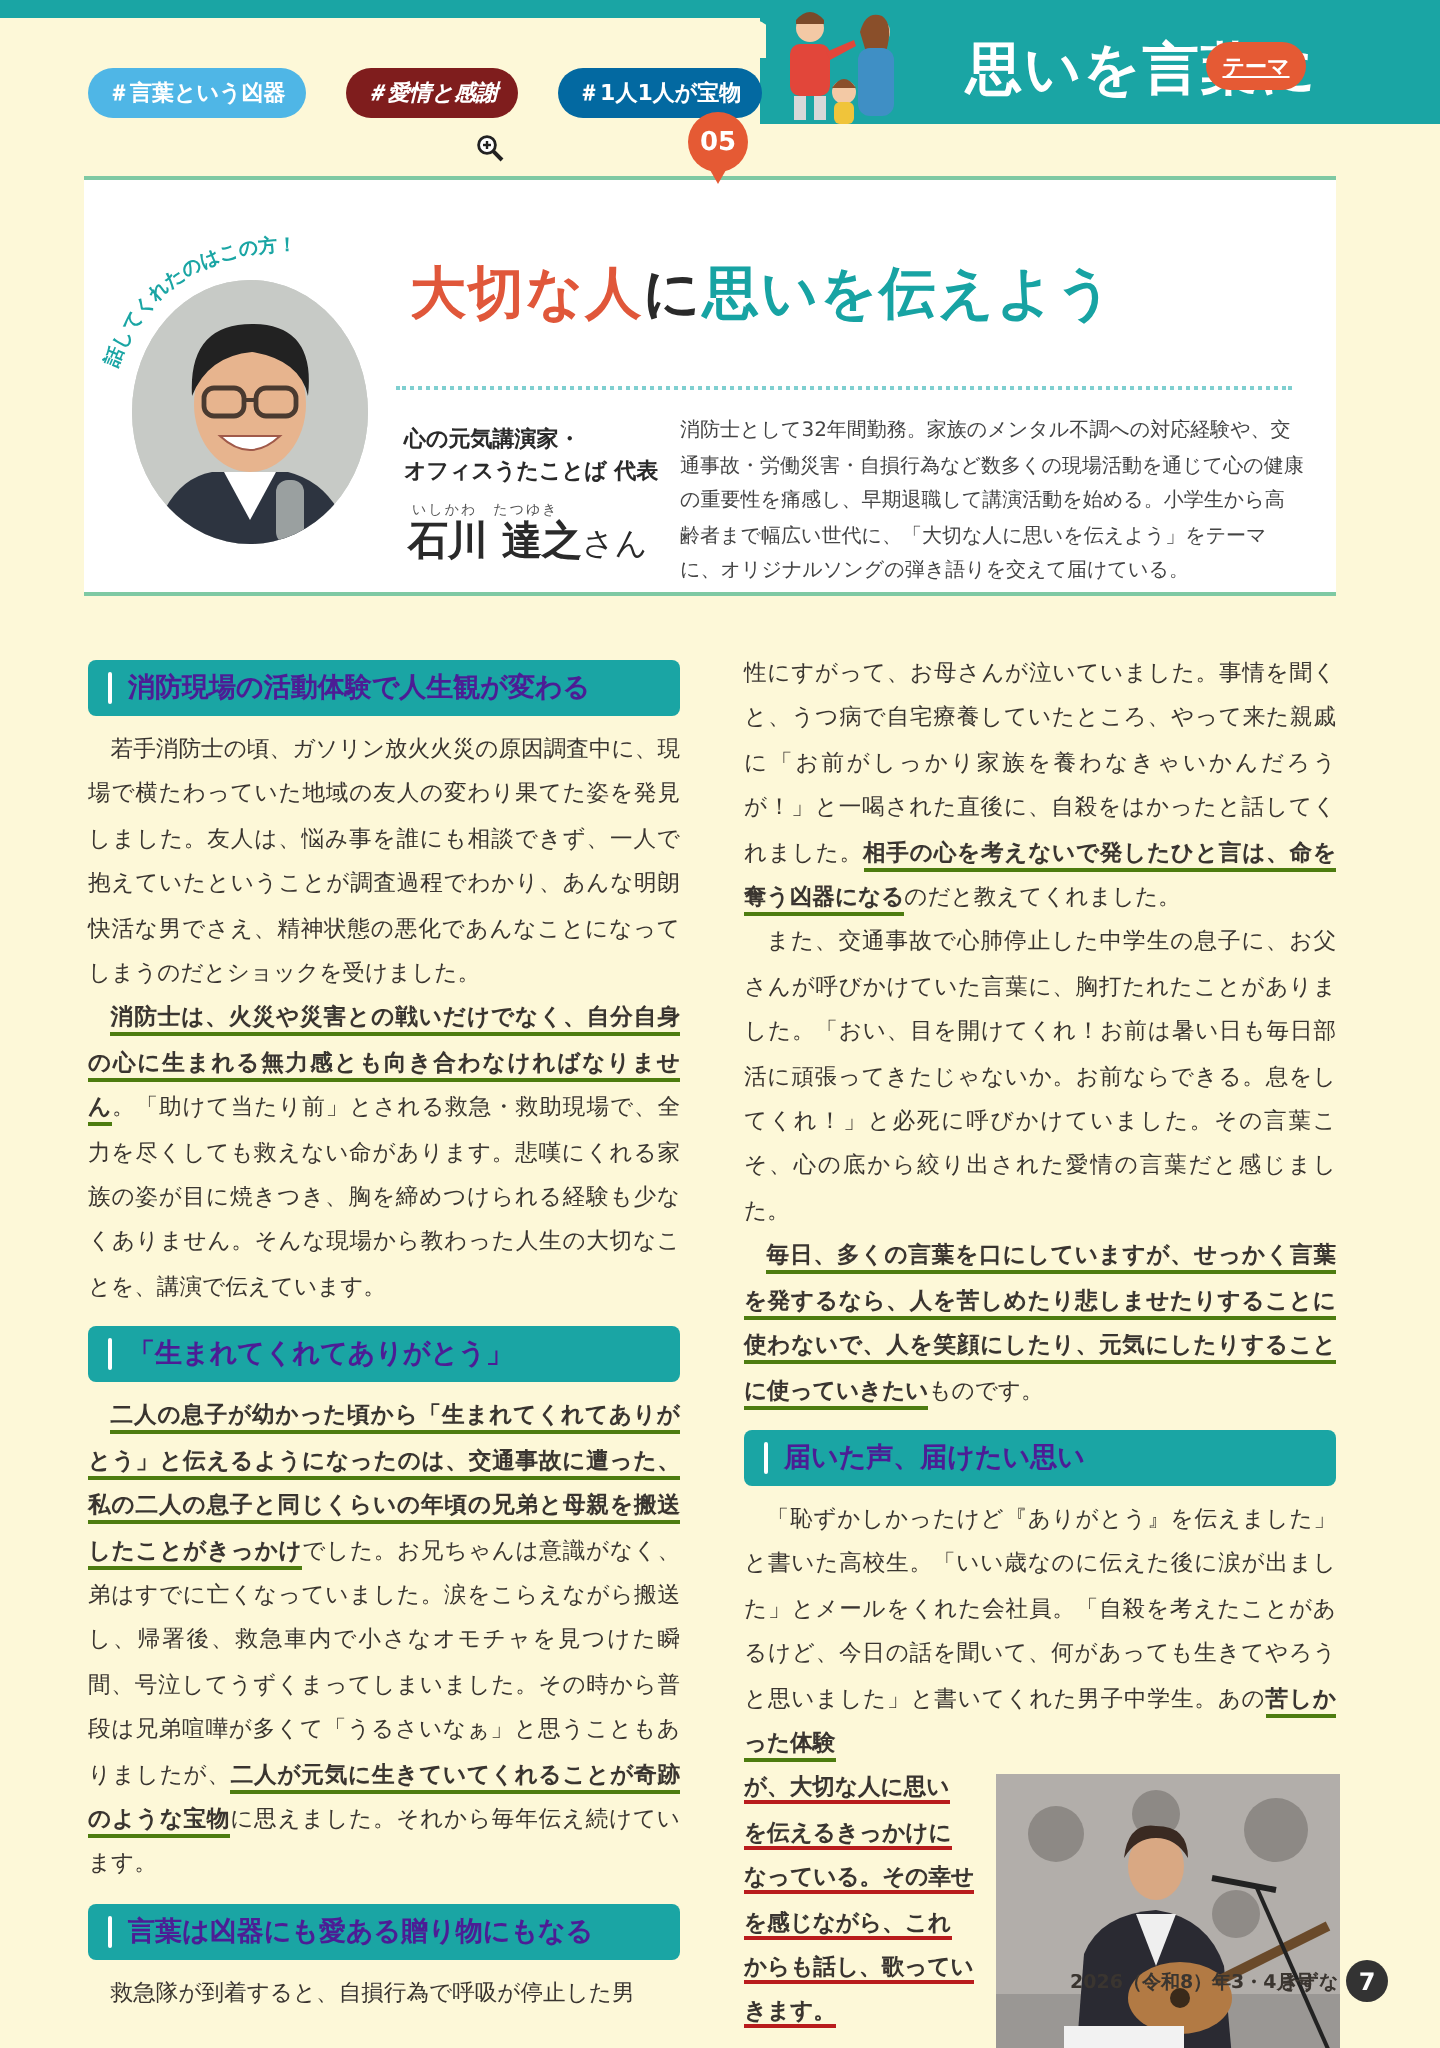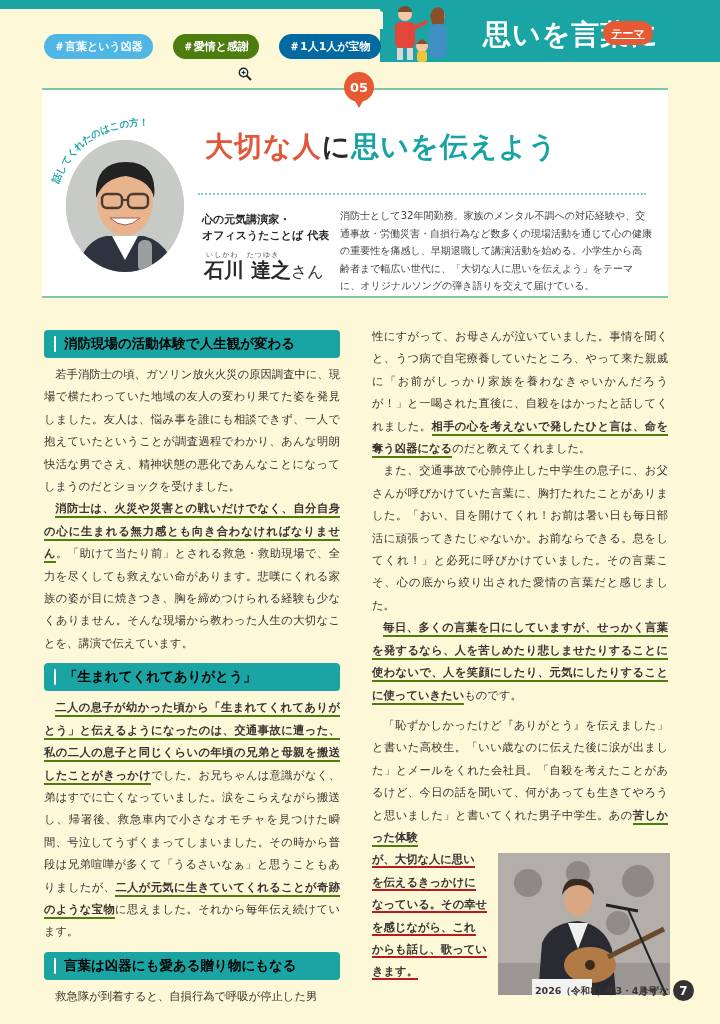--- a/index.html
+++ b/index.html
@@ -37,34 +37,34 @@
   }
   .family-illus { position: absolute; left: 383px; top: 2px; width: 80px; height: 60px; }
 
   .tags { position: absolute; left: 44px; top: 34px; display: flex; gap: 20px; }
   .tag {
     height: 25px; border-radius: 13px; padding: 0 10px;
     color: #fff; font-size: 11px; font-weight: bold;
     display: flex; align-items: center;
   }
   .tag.blue { background: #4fb6e6; }
-  .tag.pink { background: #4d7c0f; }
+  .tag.pink { background: #7f1d1d; font-style: italic; }
   .tag.green { background: #0369a1; }
 
   .zoom-cursor { position: absolute; left: 238px; top: 67px; width: 14px; height: 14px; }
 
   
   .profile-card {
     position: absolute; left: 42px; top: 88px; width: 626px; height: 210px;
     background: #ffffff;
     border-top: 2px solid #7ec9a3;
     border-bottom: 2px solid #7ec9a3;
   }
   .num-pin {
-    position: absolute; left: 344px; top: 72px; width: 30px; height: 30px;
+    position: absolute; left: 344px; top: 56px; width: 30px; height: 30px;
     background: #e55a34; border-radius: 50%;
     color: #fff; font-size: 13px; font-weight: bold;
     display: flex; align-items: center; justify-content: center;
   }
   .num-pin::after {
     content: ""; position: absolute; left: 11px; bottom: -6px;
     border-left: 4px solid transparent; border-right: 4px solid transparent;
     border-top: 7px solid #e55a34;
   }
   .portrait {
@@ -101,21 +101,21 @@
     font-size: 10px; line-height: 17.5px; color: #444;
   }
 
   
   .col { position: absolute; width: 296px; }
   .col.left { left: 44px; top: 330px; }
   .col.right { left: 372px; top: 326px; }
 
   .sec-head {
     background: #1aa5a4; border-radius: 4px; height: 28px;
-    color: #000000; font-size: 13.5px; font-weight: bold;
+    color: #4c1d95; font-size: 13.5px; font-weight: bold;
     display: flex; align-items: center; padding-left: 10px; margin-bottom: 6px;
     position: relative;
     font-family: Liberation Mono, monospace;
   }
   .sec-head::before {
     content: ""; width: 2px; height: 16px; background: #ffffff; margin-right: 8px; border-radius: 1px;
   }
   .para {
     font-size: 11.3px; line-height: 22.4px; color: #3a3530; text-align: justify;
     text-indent: 1em;
@@ -250,20 +250,23 @@
     <span>言葉は凶器にも愛ある贈り物にもなる</span>
   </div>
   <p class="para">救急隊が到着すると、自損行為で呼吸が停止した男</p>
 </div>
 
 <div class="col right">
   <p class="para noindent"><span>性にすがって、お母さんが泣いていました。事情を聞くと、うつ病で自宅療養していたところ、やって来た親戚に「お前がしっかり家族を養わなきゃいかんだろうが！」と一喝された直後に、自殺をはかったと話してくれました。</span><span class="hl">相手の心を考えないで発したひと言は、命を奪う凶器になる</span><span>のだと教えてくれました。</span></p>
   <p class="para">また、交通事故で心肺停止した中学生の息子に、お父さんが呼びかけていた言葉に、胸打たれたことがありました。「おい、目を開けてくれ！お前は暑い日も毎日部活に頑張ってきたじゃないか。お前ならできる。息をしてくれ！」と必死に呼びかけていました。その言葉こそ、心の底から絞り出された愛情の言葉だと感じました。</p>
   <p class="para mb8"><span class="hl">毎日、多くの言葉を口にしていますが、せっかく言葉を発するなら、人を苦しめたり悲しませたりすることに使わないで、人を笑顔にしたり、元気にしたりすることに使っていきたい</span><span>ものです。</span></p>
 
+  <div class="sec-head">
+    <span>届いた声、届けたい思い</span>
+  </div>
   <p class="para"><span>「恥ずかしかったけど『ありがとう』を伝えました」と書いた高校生。「いい歳なのに伝えた後に涙が出ました」とメールをくれた会社員。「自殺を考えたことがあるけど、今日の話を聞いて、何があっても生きてやろうと思いました」と書いてくれた男子中学生。あの</span><span class="hl">苦しかった体験</span></p>
 
   <div class="closing-wrap">
     <div class="closing-text">
       <div><span>が、大切な人に思い</span></div>
       <div><span>を伝えるきっかけに</span></div>
       <div><span>なっている。その幸せ</span></div>
       <div><span>を感じながら、これ</span></div>
       <div><span>からも話し、歌ってい</span></div>
       <div><span>きます。</span></div>

